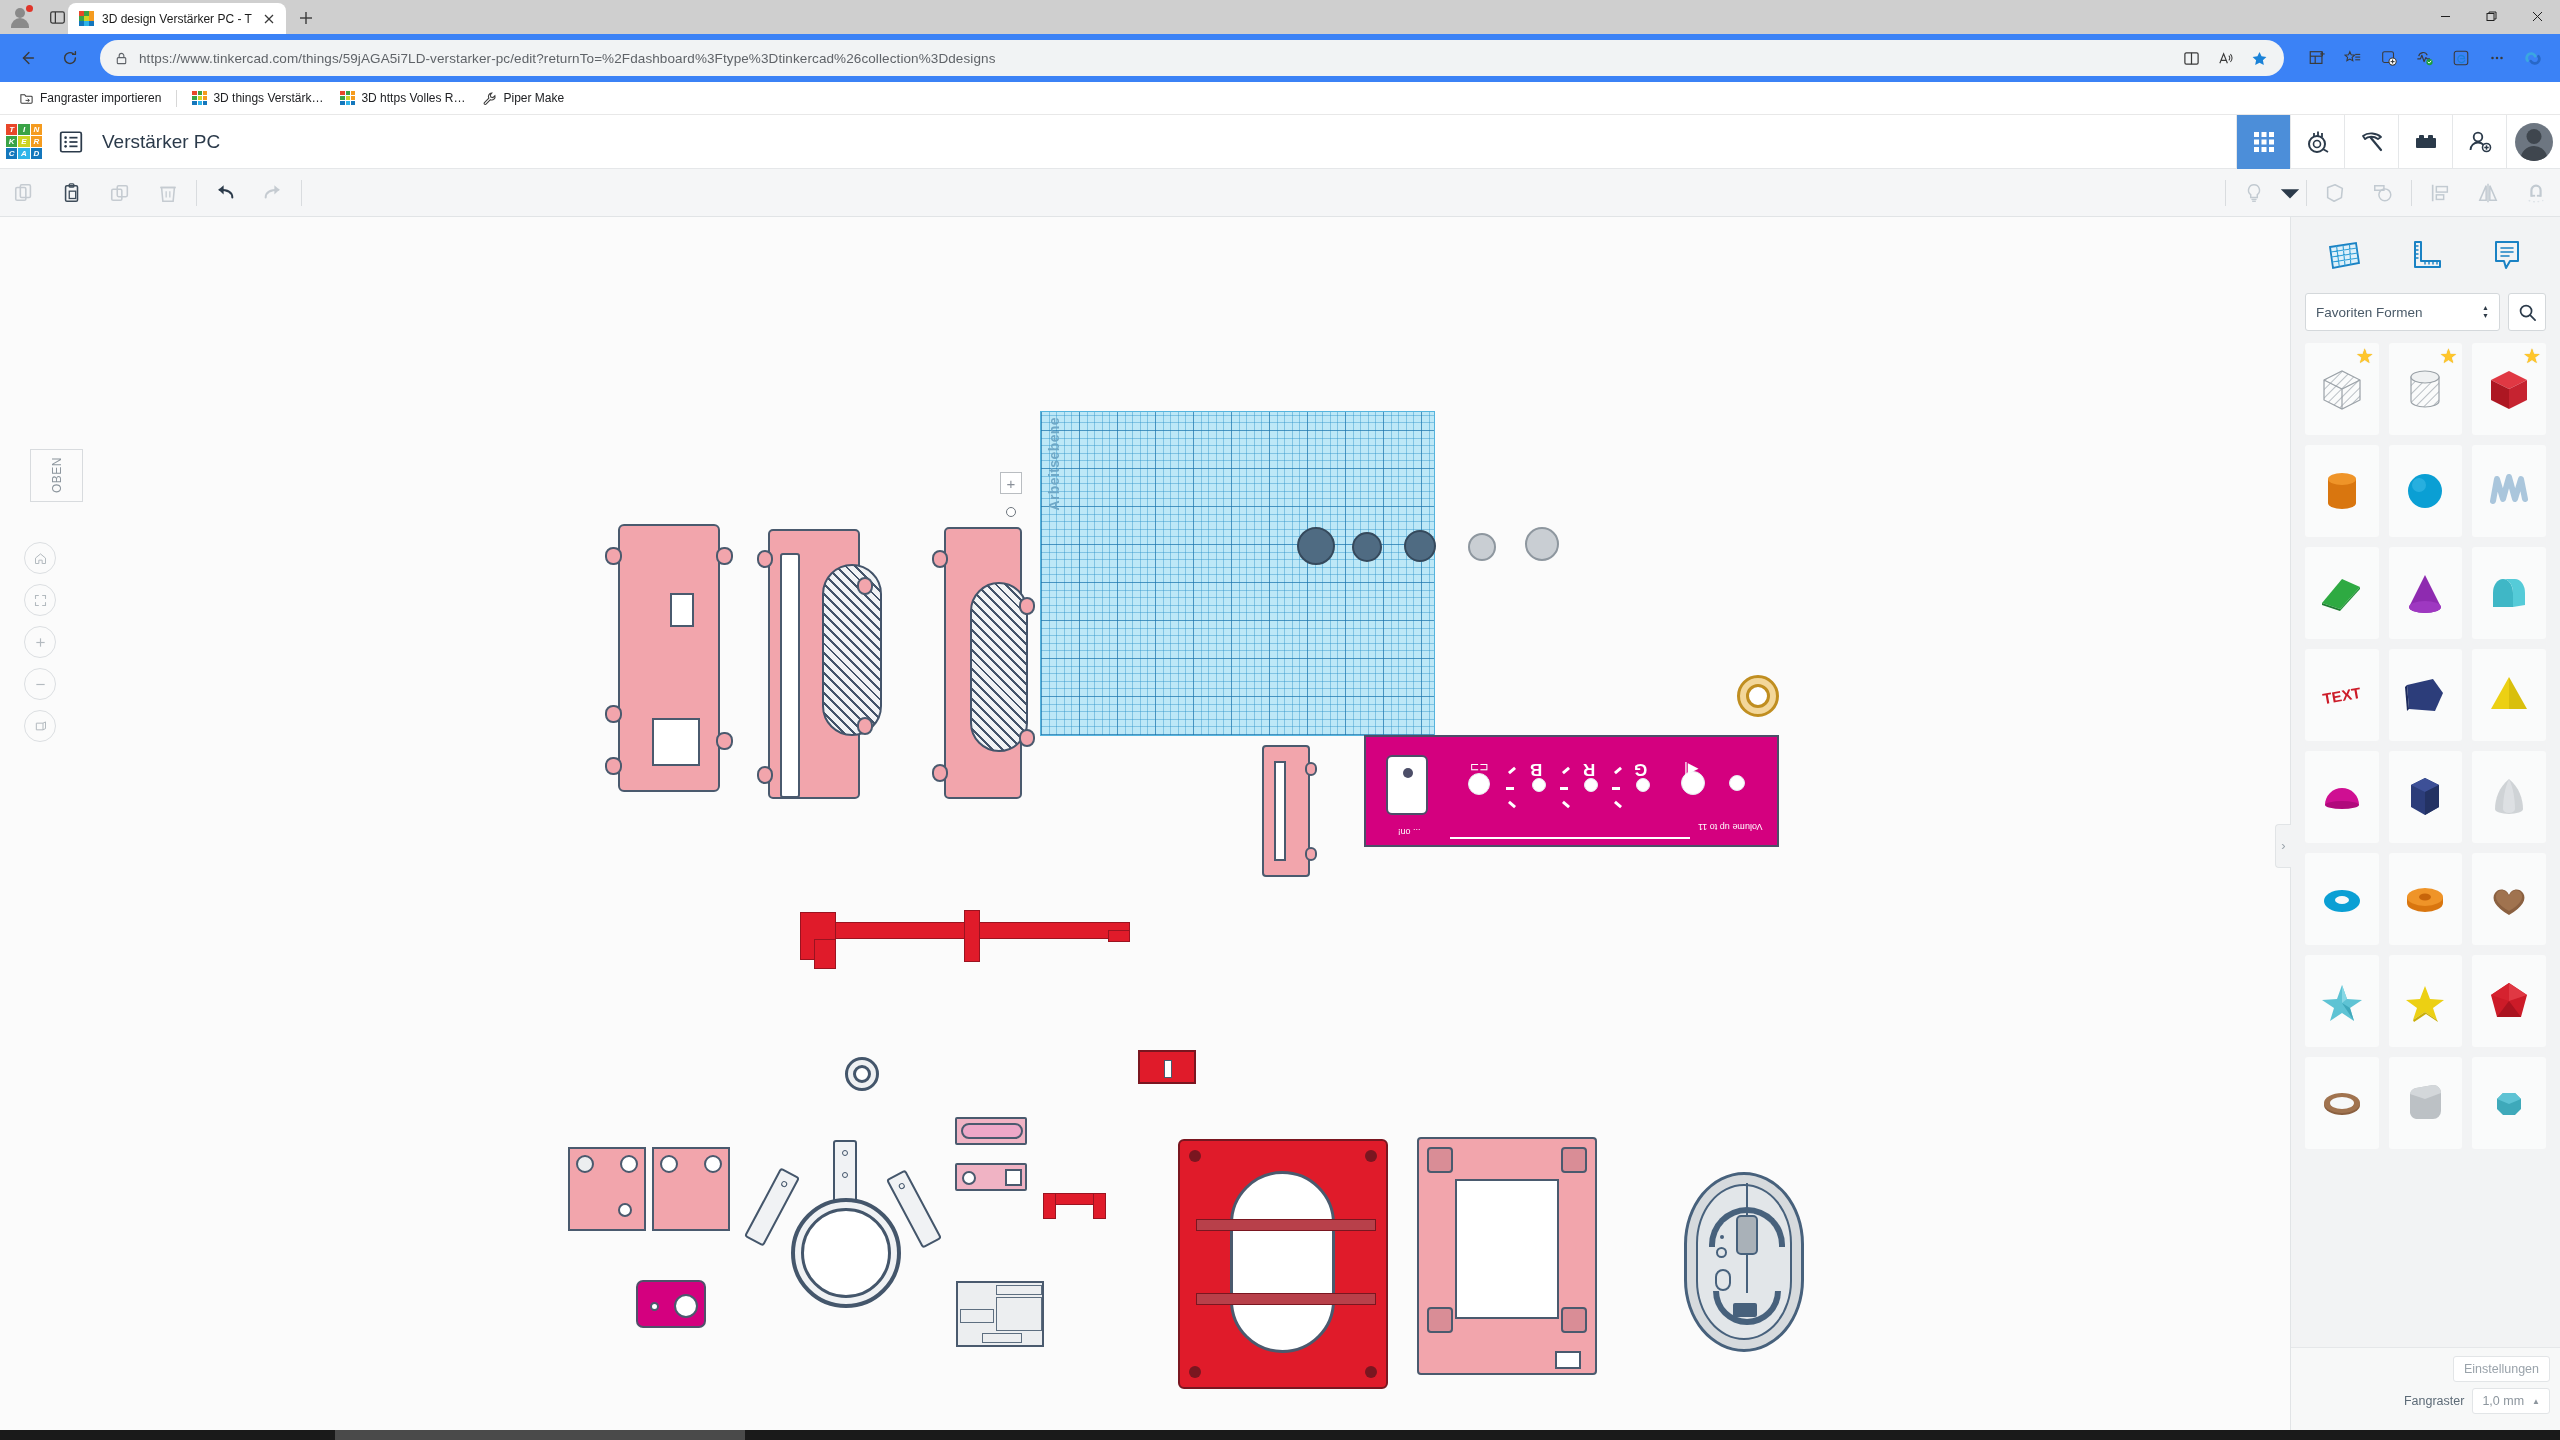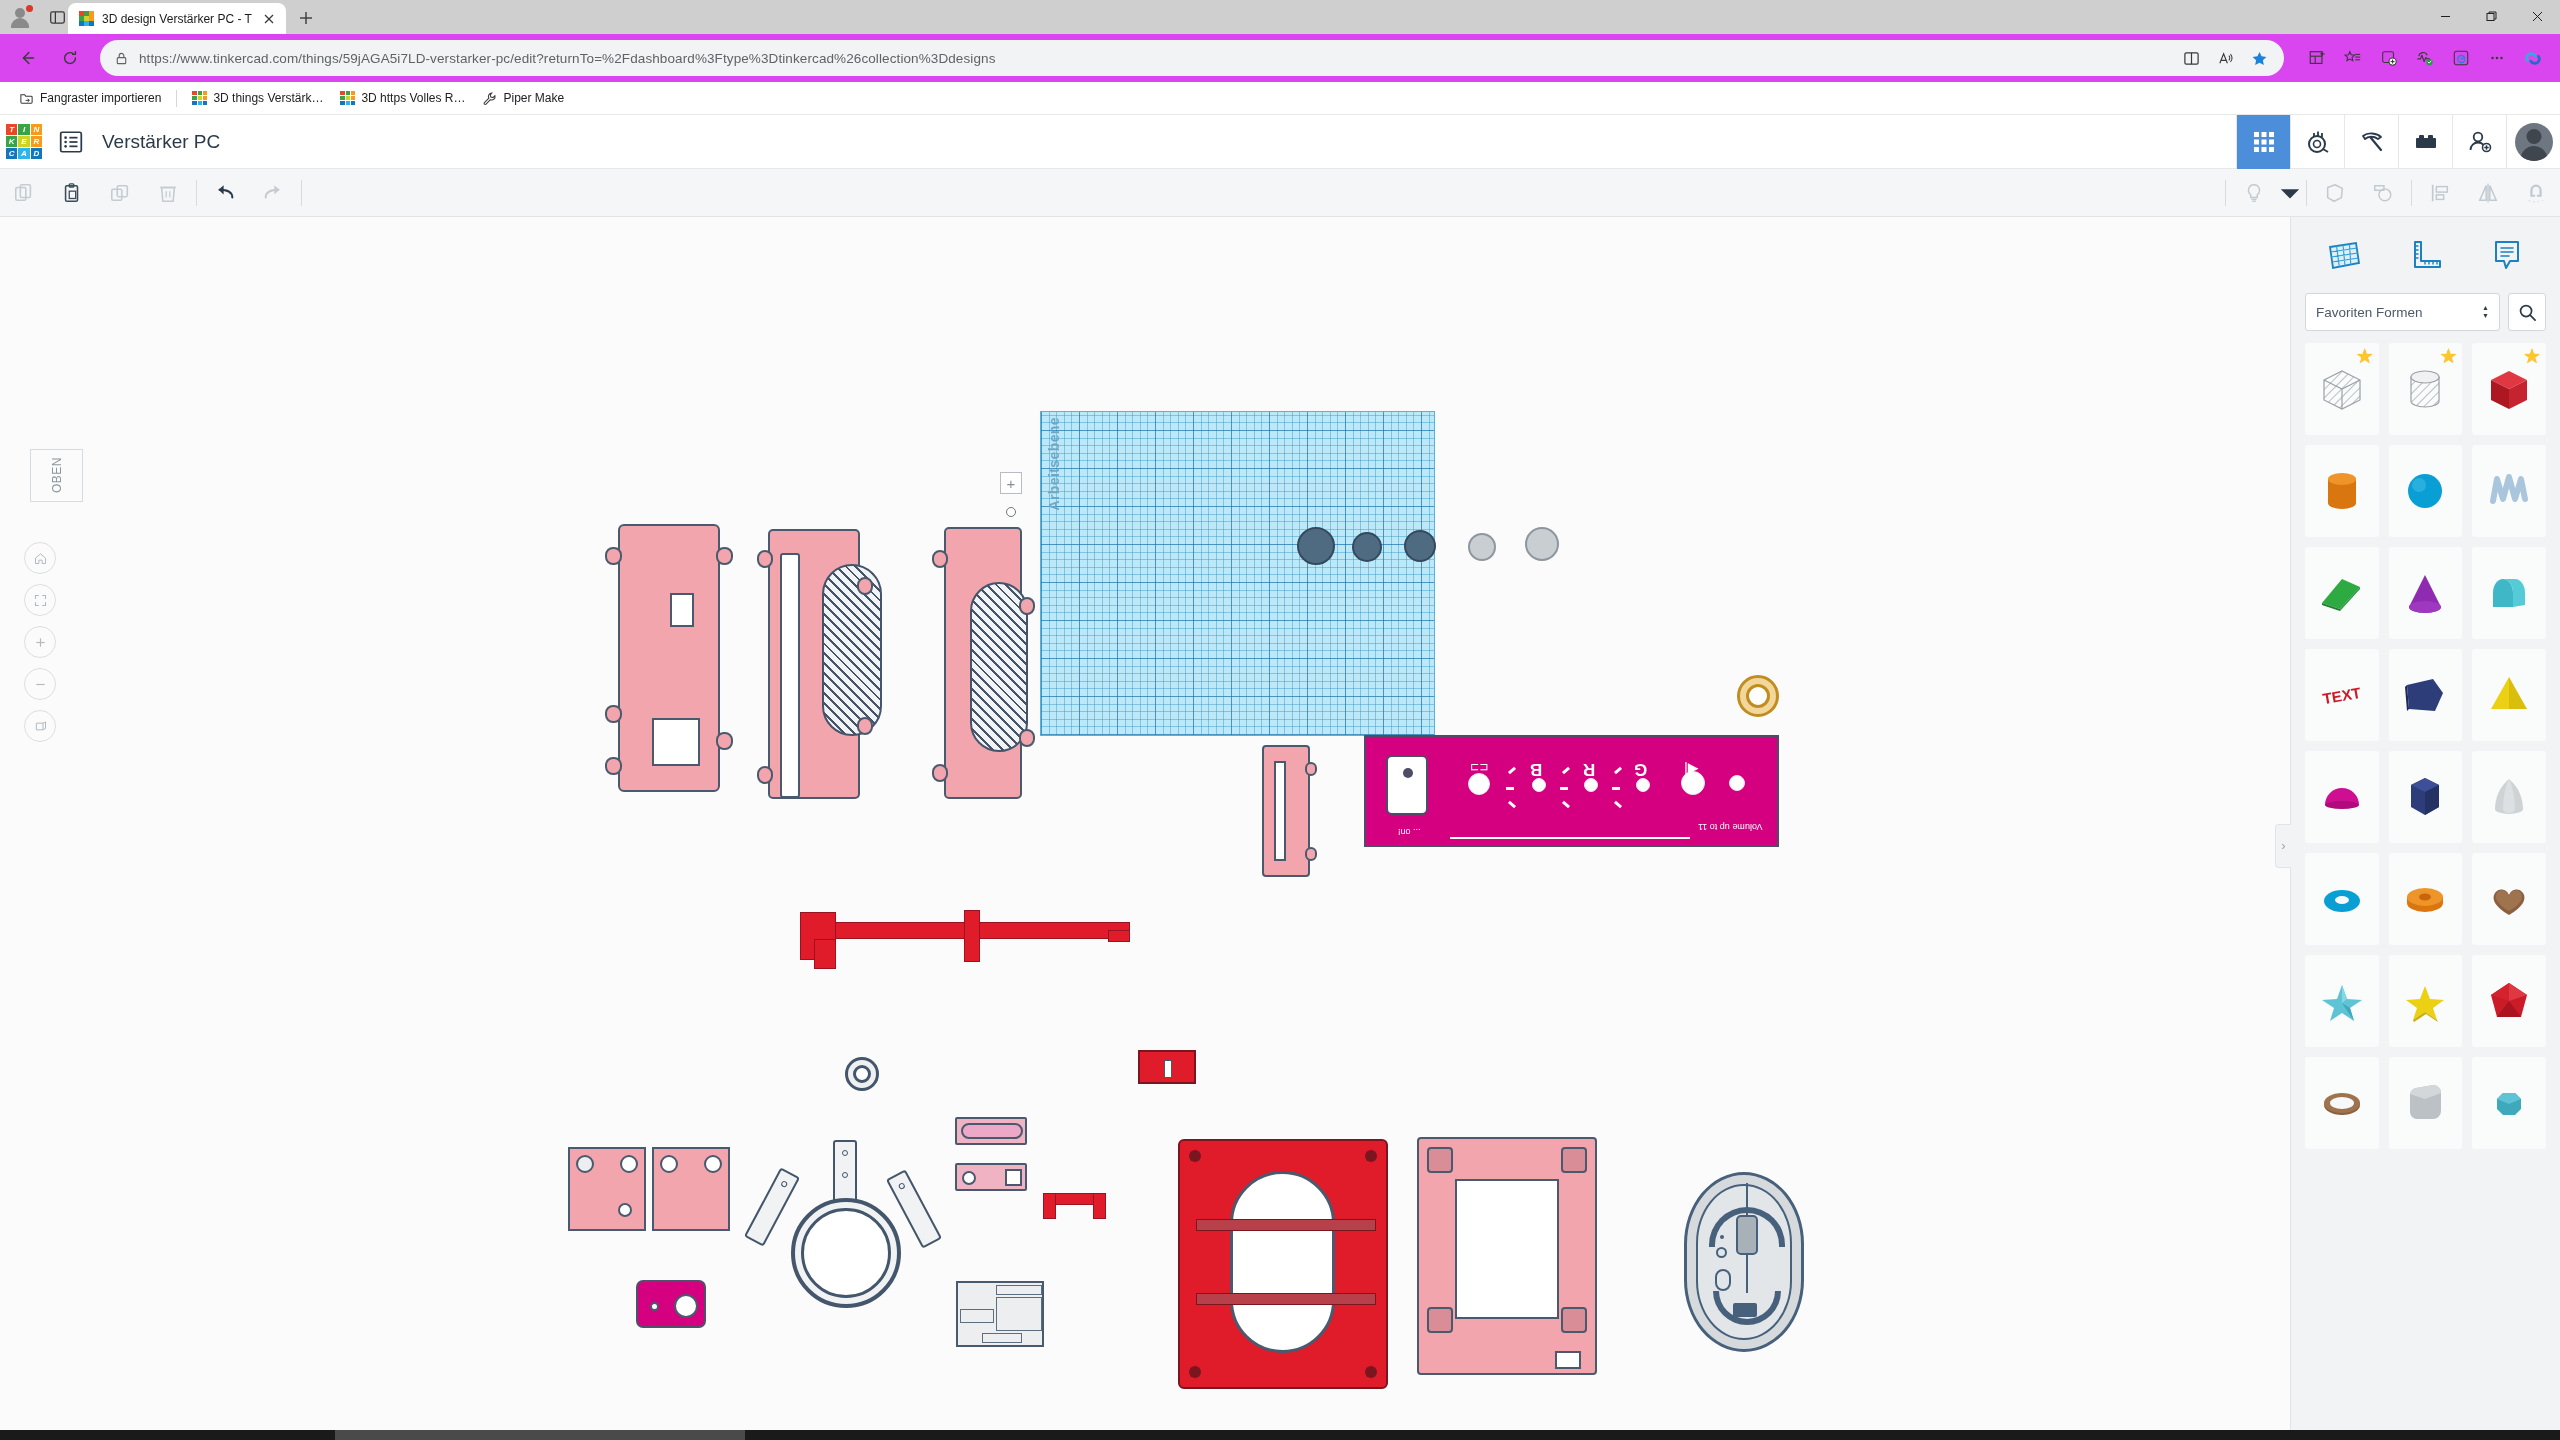--- a/index.html
+++ b/index.html
@@ -32,21 +32,21 @@
   .tab-fav i { display:block; }
   .tab-title { flex:1; white-space:nowrap; overflow:hidden; text-overflow:clip; max-width:150px; font-size:12px; }
   .tab-close { width:18px; height:18px; display:flex; align-items:center; justify-content:center; border-radius:3px; }
   .tab-close svg { width:10px; height:10px; }
   .newtab { width:29px; height:29px; display:flex; align-items:center; justify-content:center; margin-left:5px; margin-bottom:2px; }
   .newtab svg { width:14px; height:14px; }
   .wincontrols { position:absolute; right:0; top:0; display:flex; height:32px; }
   .wc { width:46px; height:32px; display:flex; align-items:center; justify-content:center; }
   .wc svg { width:11px; height:11px; }
 
-  .navbar { height:48px; background:#d946ef; display:flex; align-items:center; padding:0 10px; gap:6px; flex:0 0 48px; }
+  .navbar { height:48px; background:#3b82f6; display:flex; align-items:center; padding:0 10px; gap:6px; flex:0 0 48px; }
   .navbtn { width:36px; height:36px; border-radius:6px; display:flex; align-items:center; justify-content:center; flex:0 0 36px; }
   .navbtn svg { width:18px; height:18px; }
   .omnibox {
     flex:1; height:36px; background:#f1f3f4; border-radius:18px;
     display:flex; align-items:center; padding:0 10px 0 14px; gap:10px; margin:0 6px;
   }
   .omnibox .lock svg { width:15px; height:15px; display:block; }
   .omni-url { flex:1; font-size:13.5px; color:#5f6368; white-space:nowrap; overflow:hidden; letter-spacing:0.1px; }
   .omni-right { display:flex; align-items:center; gap:4px; }
   .omni-ic { width:30px; height:30px; border-radius:50%; display:flex; align-items:center; justify-content:center; }
@@ -1041,20 +1041,32 @@
             <div class="shape-cell">
               <div class="sh"><svg viewBox="0 0 52 52">
                     <path d="M14 22 L20 16 H32 L38 22 V32 L32 38 H20 L14 32 Z" fill="#3ea9ba"></path>
                     <path d="M14 22 L20 16 H32 L38 22 L26 27 Z" fill="#5ec3d4"></path>
                   </svg></div>
             </div>
 
           </div>
         </div>
 
+        <div class="rp-foot">
+          <div class="line">
+            <span class="settings-btn">Einstellungen</span>
+          </div>
+          <div class="line">
+            <span class="fang-label">Fangraster</span>
+            <span class="fang-val">
+              <span>1,0 mm</span>
+              <span style="font-size:8px">▲</span>
+            </span>
+          </div>
+        </div>
       </div>
     </div>
 
     <div class="statusbar">
       <div class="sb-scroll"></div>
     </div>
   </div>
 </div>
 
 </body></html>

